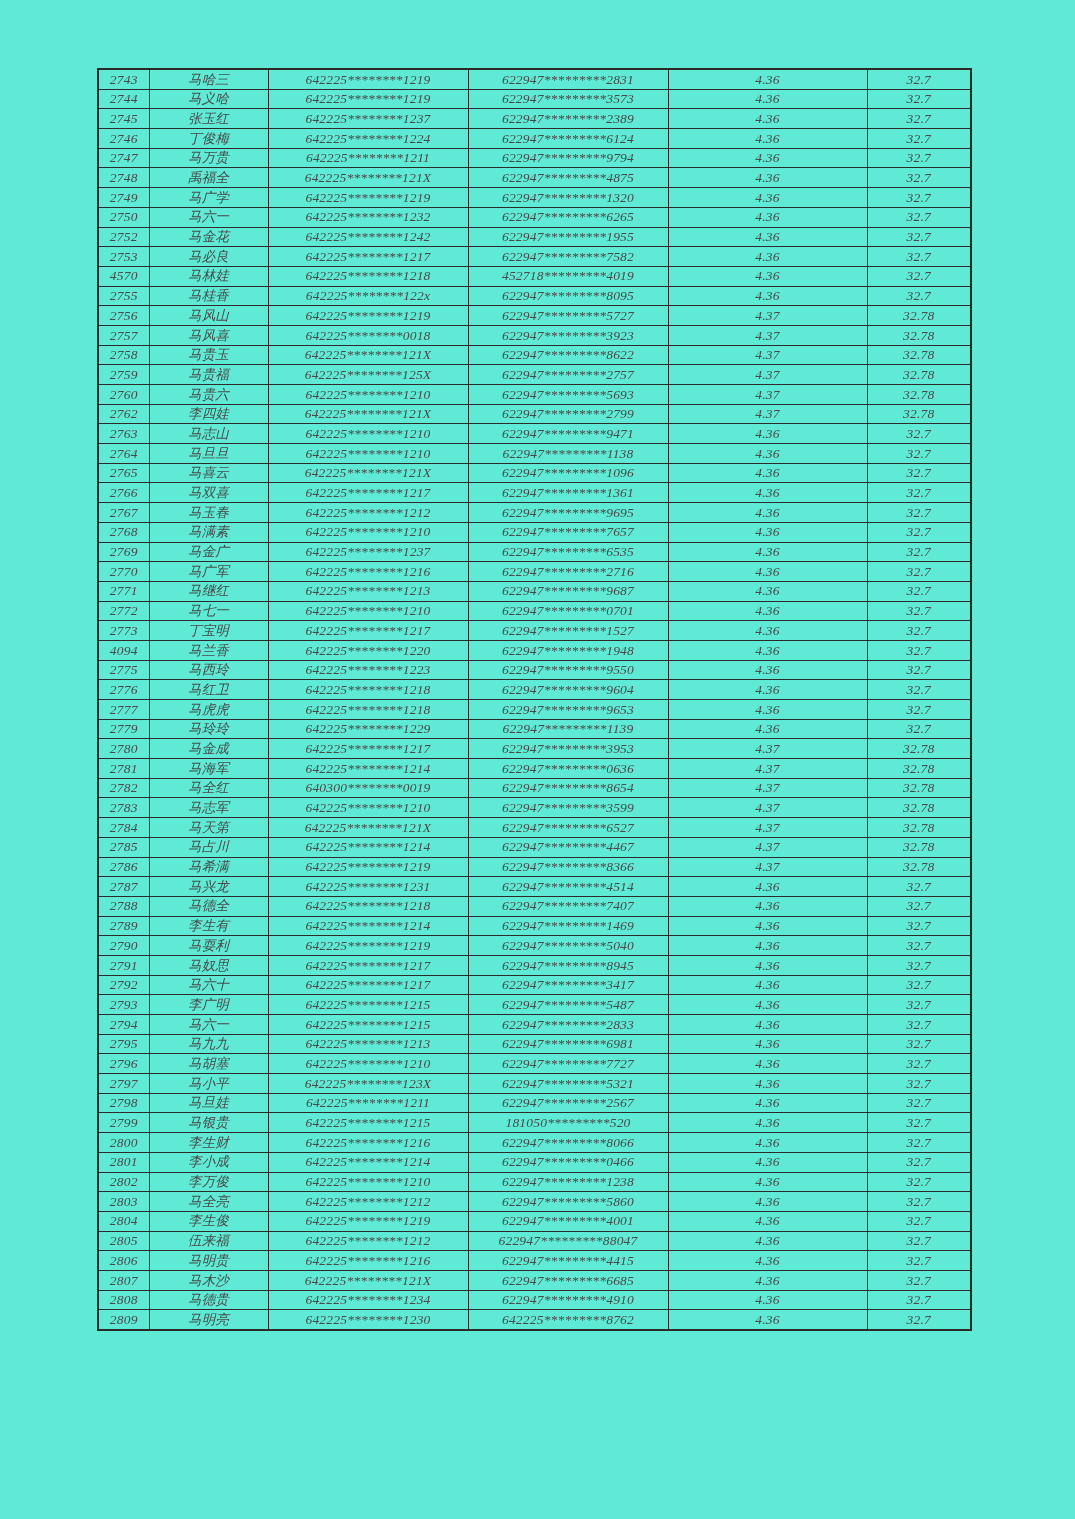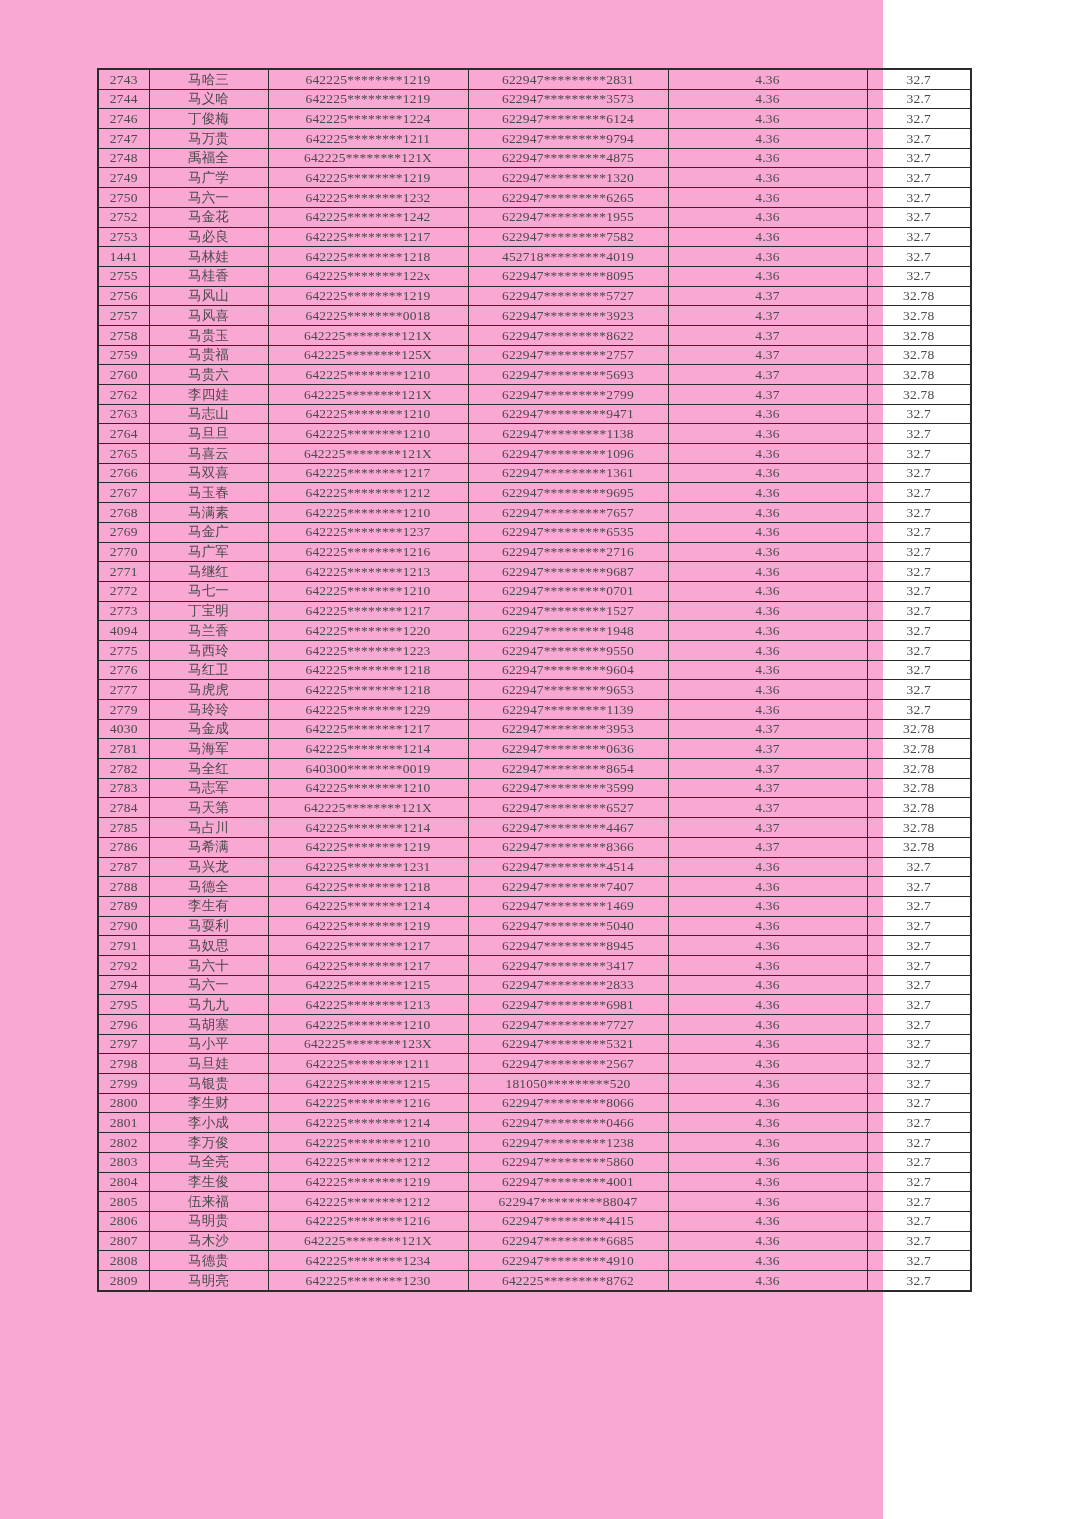--- a/index.html
+++ b/index.html
@@ -5,24 +5,25 @@
   html, body {
     margin: 0;
     padding: 0;
     background: #ffffff;
     width: 1075px;
     height: 1519px;
     overflow: hidden;
   }
   .page {
     position: relative;
-    width: 883px;
+    width: 1075px;
     height: 1519px;
-    background: #f9a8d4;
+    background: #5eead4;
     font-family: "Liberation Serif", "DejaVu Serif", serif;
+    font-style: italic;
   }
   table.roster {
     position: absolute;
     left: 97px;
     top: 68px;
     width: 873px;
     border-collapse: collapse;
     table-layout: fixed;
     border: 2px solid #2b2b2b;
   }
@@ -65,20 +66,28 @@
         </tr>
         <tr>
           <td class="c-row">2744</td>
           <td class="c-name">马义哈</td>
           <td class="c-id">642225********1219</td>
           <td class="c-bank">622947*********3573</td>
           <td class="c-amount">4.36</td>
           <td class="c-total">32.7</td>
         </tr>
         <tr>
+          <td class="c-row">2745</td>
+          <td class="c-name">张玉红</td>
+          <td class="c-id">642225********1237</td>
+          <td class="c-bank">622947*********2389</td>
+          <td class="c-amount">4.36</td>
+          <td class="c-total">32.7</td>
+        </tr>
+        <tr>
           <td class="c-row">2746</td>
           <td class="c-name">丁俊梅</td>
           <td class="c-id">642225********1224</td>
           <td class="c-bank">622947*********6124</td>
           <td class="c-amount">4.36</td>
           <td class="c-total">32.7</td>
         </tr>
         <tr>
           <td class="c-row">2747</td>
           <td class="c-name">马万贵</td>
@@ -121,21 +130,21 @@
         </tr>
         <tr>
           <td class="c-row">2753</td>
           <td class="c-name">马必良</td>
           <td class="c-id">642225********1217</td>
           <td class="c-bank">622947*********7582</td>
           <td class="c-amount">4.36</td>
           <td class="c-total">32.7</td>
         </tr>
         <tr>
-          <td class="c-row">1441</td>
+          <td class="c-row">4570</td>
           <td class="c-name">马林娃</td>
           <td class="c-id">642225********1218</td>
           <td class="c-bank">452718*********4019</td>
           <td class="c-amount">4.36</td>
           <td class="c-total">32.7</td>
         </tr>
         <tr>
           <td class="c-row">2755</td>
           <td class="c-name">马桂香</td>
           <td class="c-id">642225********122x</td>
@@ -313,21 +322,21 @@
         </tr>
         <tr>
           <td class="c-row">2779</td>
           <td class="c-name">马玲玲</td>
           <td class="c-id">642225********1229</td>
           <td class="c-bank">622947*********1139</td>
           <td class="c-amount">4.36</td>
           <td class="c-total">32.7</td>
         </tr>
         <tr>
-          <td class="c-row">4030</td>
+          <td class="c-row">2780</td>
           <td class="c-name">马金成</td>
           <td class="c-id">642225********1217</td>
           <td class="c-bank">622947*********3953</td>
           <td class="c-amount">4.37</td>
           <td class="c-total">32.78</td>
         </tr>
         <tr>
           <td class="c-row">2781</td>
           <td class="c-name">马海军</td>
           <td class="c-id">642225********1214</td>
@@ -413,20 +422,28 @@
           <td class="c-id">642225********1217</td>
           <td class="c-bank">622947*********8945</td>
           <td class="c-amount">4.36</td>
           <td class="c-total">32.7</td>
         </tr>
         <tr>
           <td class="c-row">2792</td>
           <td class="c-name">马六十</td>
           <td class="c-id">642225********1217</td>
           <td class="c-bank">622947*********3417</td>
+          <td class="c-amount">4.36</td>
+          <td class="c-total">32.7</td>
+        </tr>
+        <tr>
+          <td class="c-row">2793</td>
+          <td class="c-name">李广明</td>
+          <td class="c-id">642225********1215</td>
+          <td class="c-bank">622947*********5487</td>
           <td class="c-amount">4.36</td>
           <td class="c-total">32.7</td>
         </tr>
         <tr>
           <td class="c-row">2794</td>
           <td class="c-name">马六一</td>
           <td class="c-id">642225********1215</td>
           <td class="c-bank">622947*********2833</td>
           <td class="c-amount">4.36</td>
           <td class="c-total">32.7</td>

